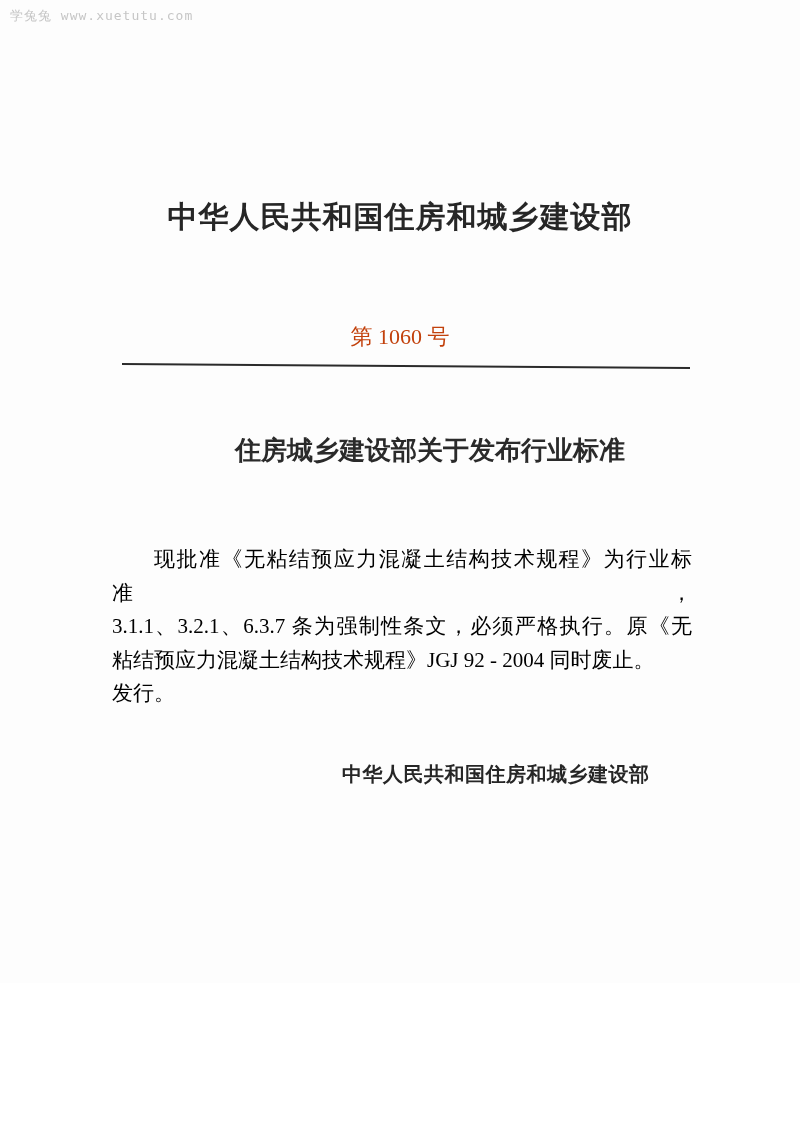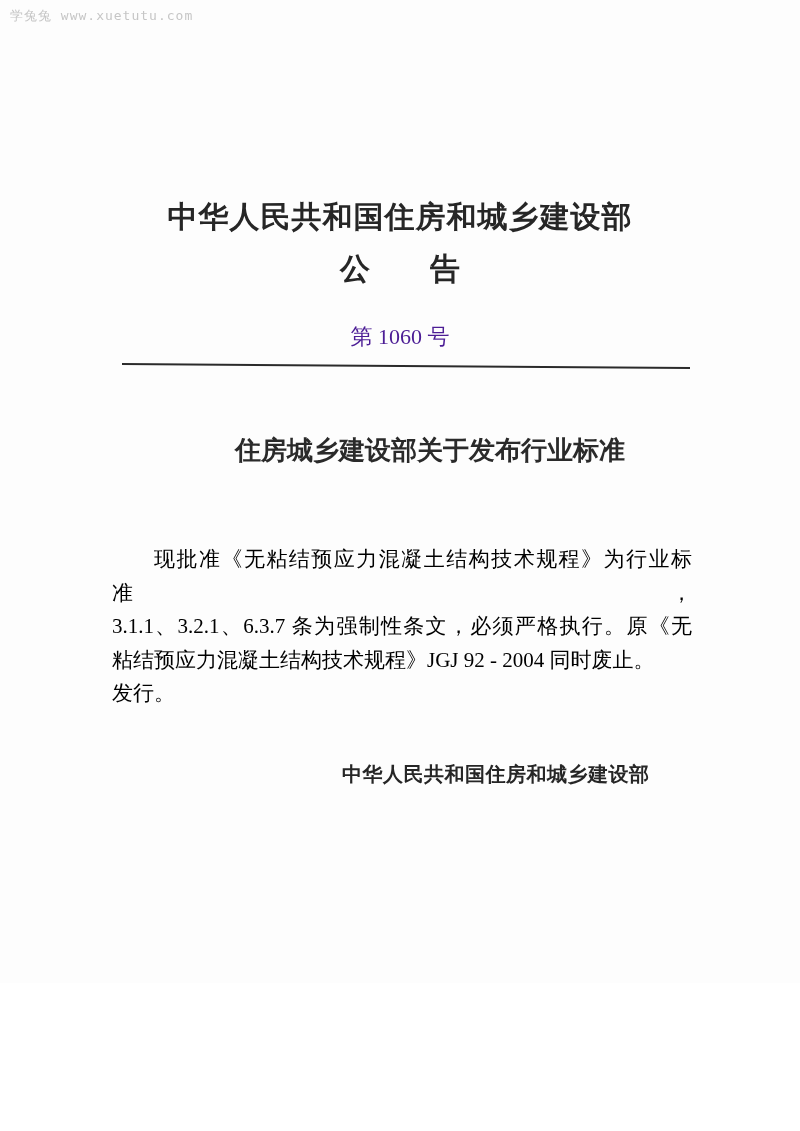--- a/index.html
+++ b/index.html
@@ -46,21 +46,21 @@
     font-weight: bold;
     color: #262626;
   }
   .announcement-number {
     position: absolute;
     top: 322px;
     left: 0;
     width: 100%;
     text-align: center;
     font-size: 22px;
-    color: #4c1d95;
+    color: #c2410c;
   }
   .rule {
     position: absolute;
     left: 122px;
     top: 363px;
     width: 568px;
     height: 2px;
     background: #2b2b2b;
     transform: rotate(0.4deg);
     transform-origin: left center;
@@ -135,21 +135,20 @@
 </style>
 </head>
 <body>
 
 <div class="page">
 
   <div class="watermark" style="color: rgb(198, 198, 198);">学兔兔 www.xuetutu.com</div>
 
   <div class="authority-title">中华人民共和国住房和城乡建设部</div>
 
-  <div class="announcement-word">公　　告</div>
 
   <div class="announcement-number">第 1060 号</div>
 
   <div class="rule"></div>
 
   <div class="doc-title doc-title-1">住房城乡建设部关于发布行业标准</div>
 
 
   <div class="body-block">
     <p class="body-line indent just">现批准《无粘结预应力混凝土结构技术规程》为行业标准，</p>

